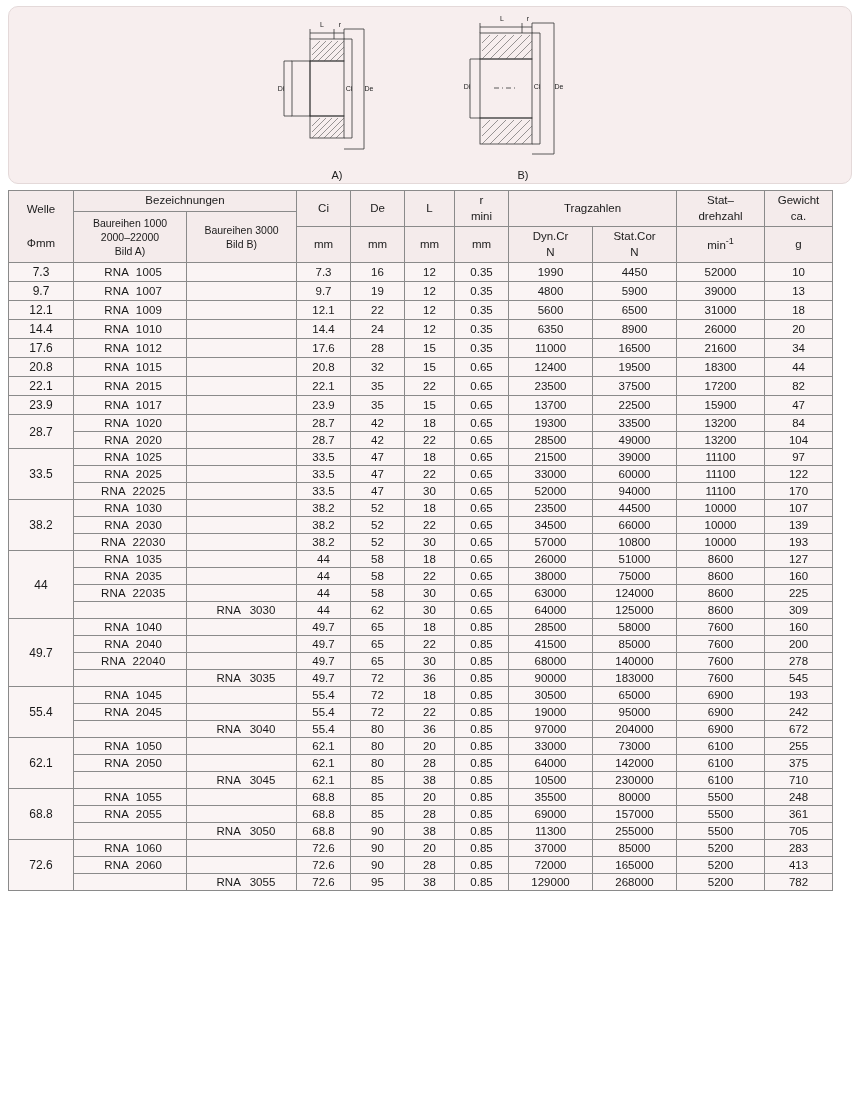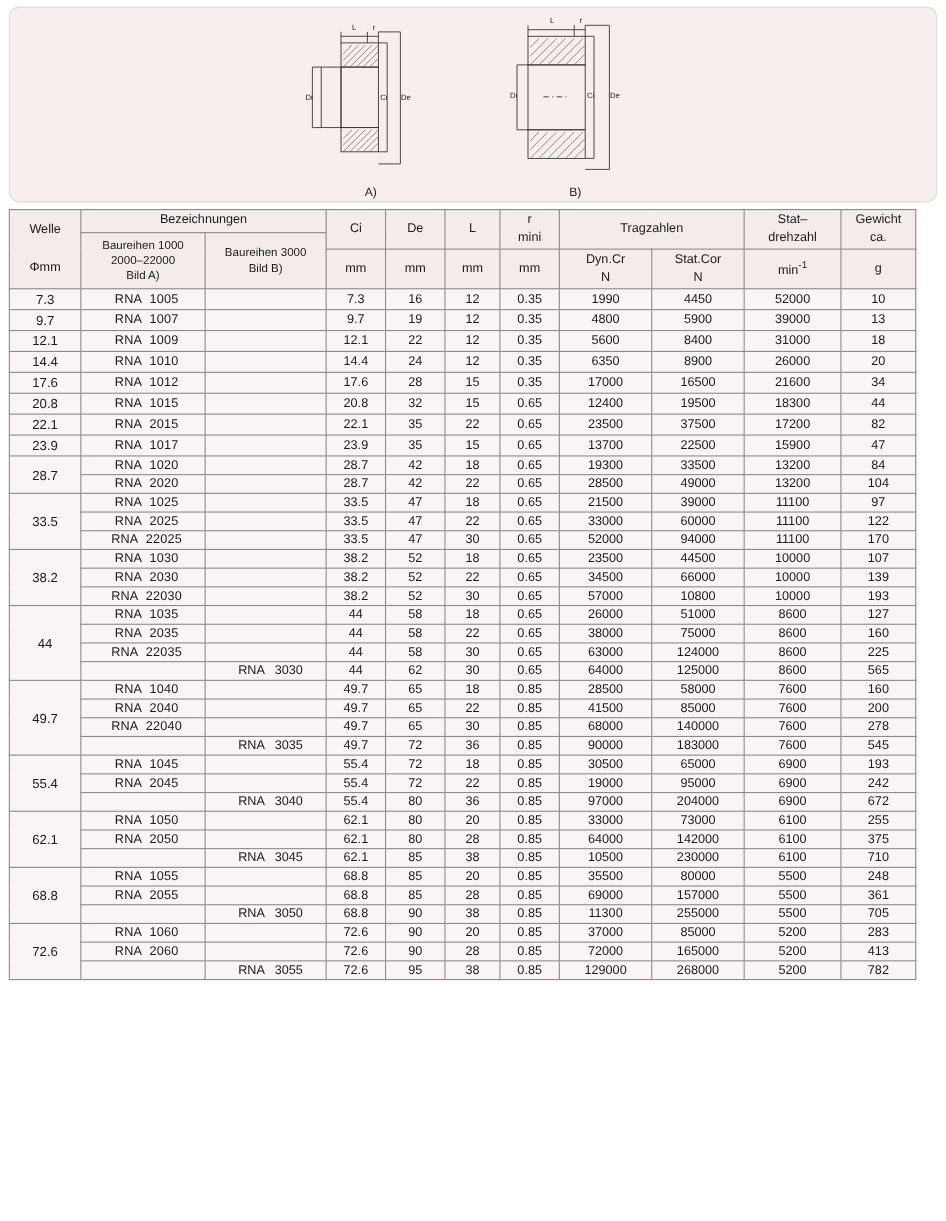--- a/index.html
+++ b/index.html
@@ -307,21 +307,21 @@
         </tr>
         <tr class="rowtop">
           <td class="welle" rowspan="1">12.1</td>
           <td class="series"><span class="pfx">RNA</span>1009</td>
           <td class="series-b"></td>
           <td>12.1</td>
           <td>22</td>
           <td>12</td>
           <td>0.35</td>
           <td>5600</td>
-          <td>8400</td>
+          <td>6500</td>
           <td>31000</td>
           <td>18</td>
         </tr>
         <tr class="rowtop">
           <td class="welle" rowspan="1">14.4</td>
           <td class="series"><span class="pfx">RNA</span>1010</td>
           <td class="series-b"></td>
           <td>14.4</td>
           <td>24</td>
           <td>12</td>
@@ -332,21 +332,21 @@
           <td>20</td>
         </tr>
         <tr class="rowtop">
           <td class="welle" rowspan="1">17.6</td>
           <td class="series"><span class="pfx">RNA</span>1012</td>
           <td class="series-b"></td>
           <td>17.6</td>
           <td>28</td>
           <td>15</td>
           <td>0.35</td>
-          <td>17000</td>
+          <td>11000</td>
           <td>16500</td>
           <td>21600</td>
           <td>34</td>
         </tr>
         <tr class="rowtop">
           <td class="welle" rowspan="1">20.8</td>
           <td class="series"><span class="pfx">RNA</span>1015</td>
           <td class="series-b"></td>
           <td>20.8</td>
           <td>32</td>
@@ -522,21 +522,21 @@
         <tr>
           <td class="series"></td>
           <td class="series-b"><span class="pfx">RNA</span>3030</td>
           <td>44</td>
           <td>62</td>
           <td>30</td>
           <td>0.65</td>
           <td>64000</td>
           <td>125000</td>
           <td>8600</td>
-          <td>565</td>
+          <td>309</td>
         </tr>
         <tr class="rowtop">
           <td class="welle" rowspan="4">49.7</td>
           <td class="series"><span class="pfx">RNA</span>1040</td>
           <td class="series-b"></td>
           <td>49.7</td>
           <td>65</td>
           <td>18</td>
           <td>0.85</td>
           <td>28500</td>

